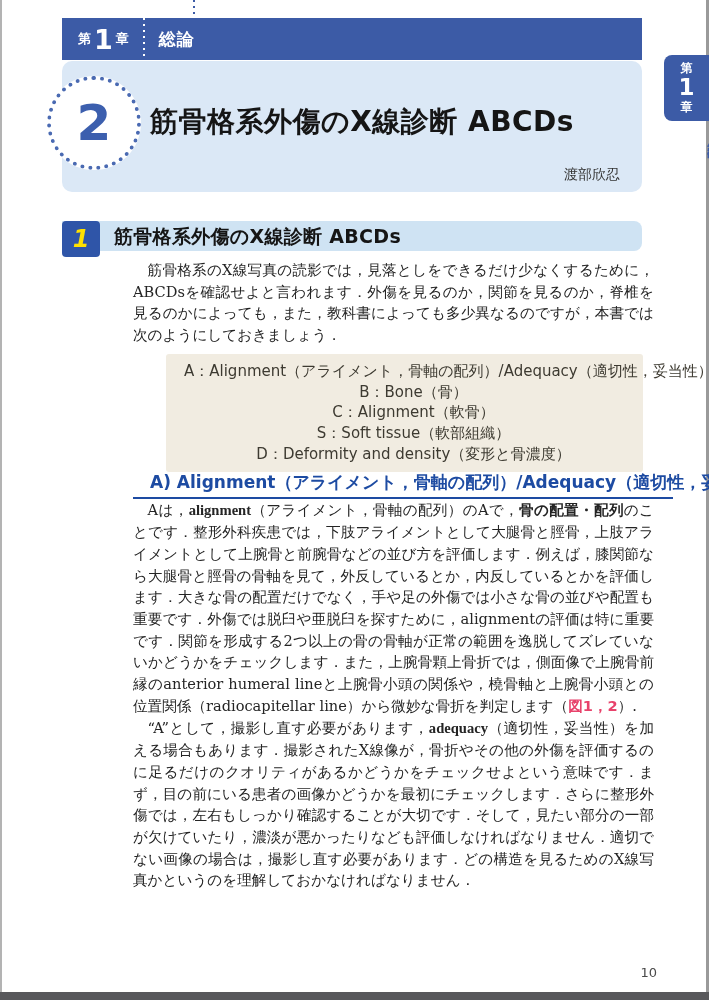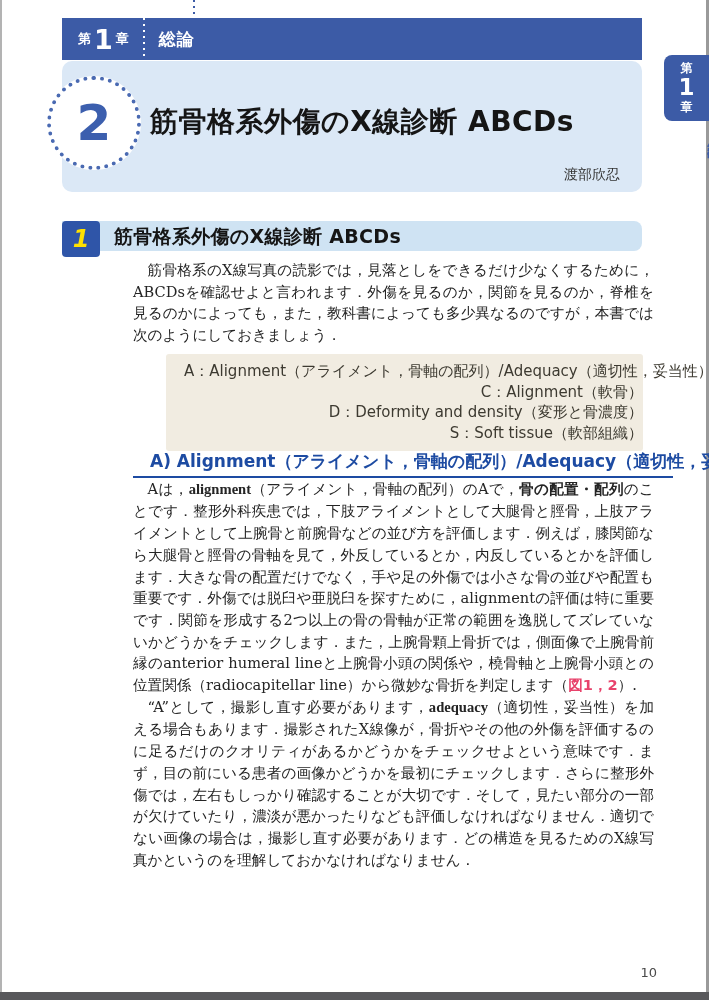--- a/index.html
+++ b/index.html
@@ -63,21 +63,21 @@
   .body-col p{margin:0;text-indent:1em;}
   span.b{font-weight:700;}
   span.sans{font-family:Liberation Serif, serif;font-weight:700;}
   span.red{color:#e8426b;font-weight:700;
     font-family:"DejaVu Sans","Liberation Sans",sans-serif;}
 
   .abcds-box{
     margin:8px 0 0 33px;width:459px;background:#f1ece1;border-radius:3px;
     padding:7px 0 7px 18px;
     font-family:"DejaVu Sans","Liberation Sans",sans-serif;
-    font-size:15px;line-height:20.8px;color:#3d3a31;text-align:right;
+    font-size:15px;line-height:20.8px;color:#3d3a31;text-align:center;
   }
   .abcds-box div{white-space:nowrap;}
 
   .sub-heading{
     margin:14px 0 9px -10px;width:540px;box-sizing:border-box;
     font-family:"DejaVu Sans","Liberation Sans",sans-serif;
     font-size:17px;font-weight:700;color:#1d4ba2;
     border-bottom:2.5px solid #1d4ba2;padding-bottom:3px;
     text-indent:0;white-space:nowrap;letter-spacing:0px;
   }
@@ -130,23 +130,24 @@
     </div>
     <div class="section-title">筋骨格系外傷のX線診断 ABCDs</div>
   </div>
 
   <div class="body-col">
 
     <p>筋骨格系のX線写真の読影では，見落としをできるだけ少なくするために，ABCDsを確認せよと言われます．外傷を見るのか，関節を見るのか，脊椎を見るのかによっても，また，教科書によっても多少異なるのですが，本書では次のようにしておきましょう．</p>
 
     <div class="abcds-box">
       <div>A：Alignment（アライメント，骨軸の配列）/Adequacy（適切性，妥当性）</div>
+      <div>B：Bone（骨）</div>
       <div>C：Alignment（軟骨）</div>
+      <div>S：Soft tissue（軟部組織）</div>
       <div>D：Deformity and density（変形と骨濃度）</div>
-      <div>S：Soft tissue（軟部組織）</div>
     </div>
 
     <p class="sub-heading">A) Alignment（アライメント，骨軸の配列）/Adequacy（適切性，妥当性）</p>
 
     <p><span>Aは，</span><span class="sans">alignment</span><span>（アライメント，骨軸の配列）のAで，</span><span class="b">骨の配置・配列</span><span>のことです．整形外科疾患では，下肢アライメントとして大腿骨と脛骨，上肢アライメントとして上腕骨と前腕骨などの並び方を評価します．例えば，膝関節なら大腿骨と脛骨の骨軸を見て，外反しているとか，内反しているとかを評価します．大きな骨の配置だけでなく，手や足の外傷では小さな骨の並びや配置も重要です．外傷では脱臼や亜脱臼を探すために，alignmentの評価は特に重要です．関節を形成する2つ以上の骨の骨軸が正常の範囲を逸脱してズレていないかどうかをチェックします．また，上腕骨顆上骨折では，側面像で上腕骨前縁のanterior humeral lineと上腕骨小頭の関係や，橈骨軸と上腕骨小頭との位置関係（radiocapitellar line）から微妙な骨折を判定します（</span><span class="red">図1，2</span><span>）.</span></p>
     <p><span>“A”として，撮影し直す必要があります，</span><span class="sans">adequacy</span><span>（適切性，妥当性）を加える場合もあります．撮影されたX線像が，骨折やその他の外傷を評価するのに足るだけのクオリティがあるかどうかをチェックせよという意味です．まず，目の前にいる患者の画像かどうかを最初にチェックします．さらに整形外傷では，左右もしっかり確認することが大切です．そして，見たい部分の一部が欠けていたり，濃淡が悪かったりなども評価しなければなりません．適切でない画像の場合は，撮影し直す必要があります．どの構造を見るためのX線写真かというのを理解しておかなければなりません．</span></p>
 
   </div>
 
   <div class="side-tab">

